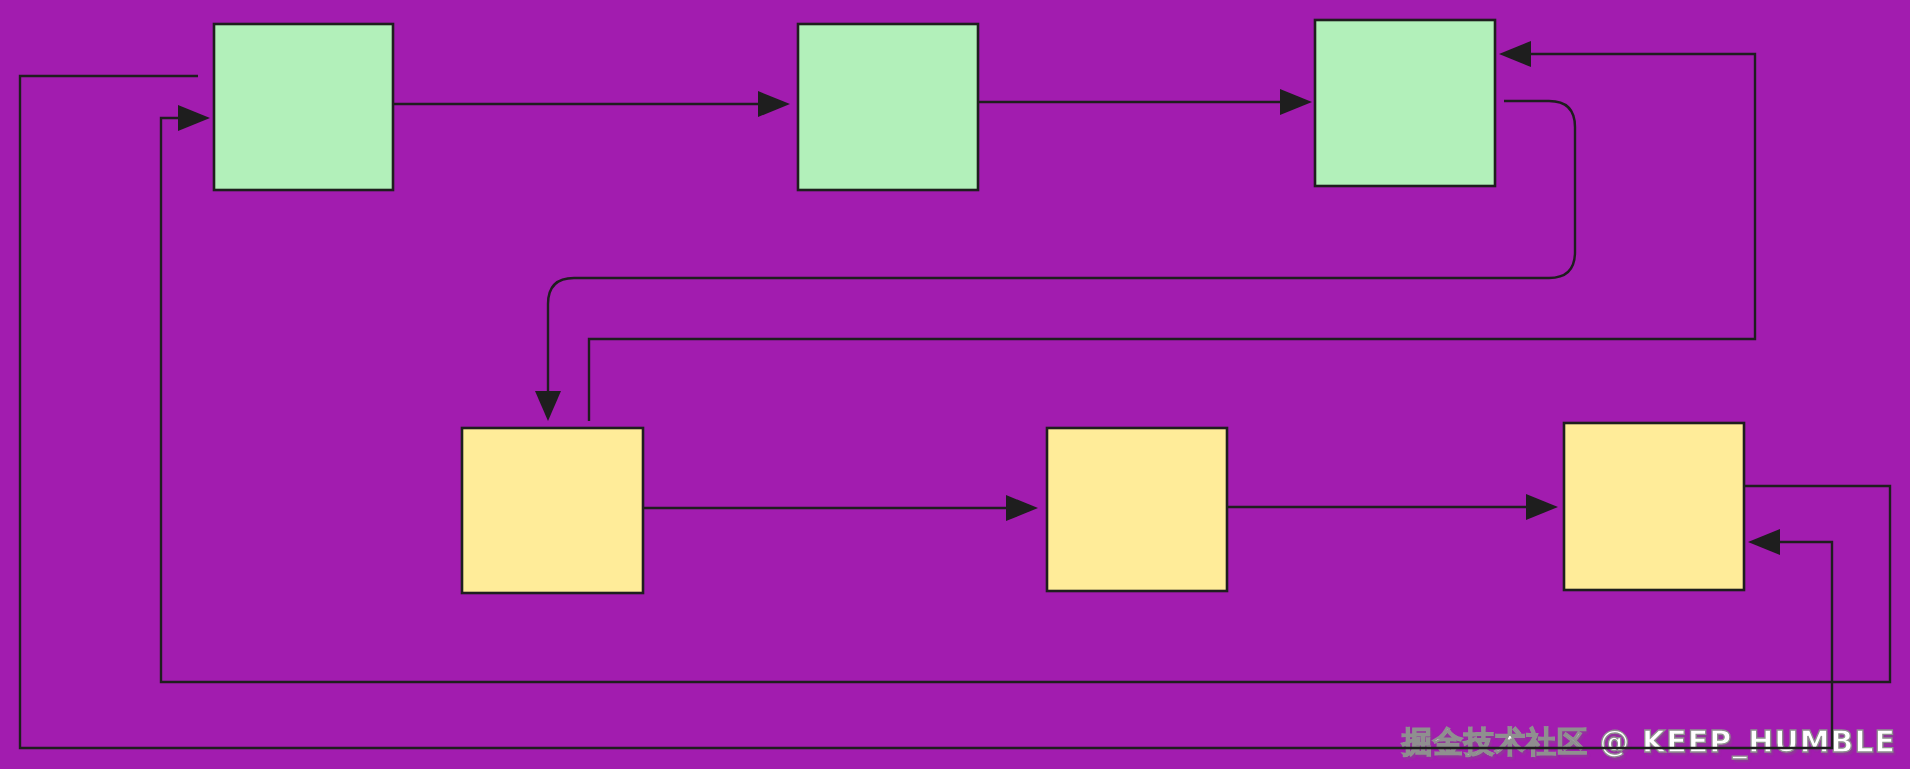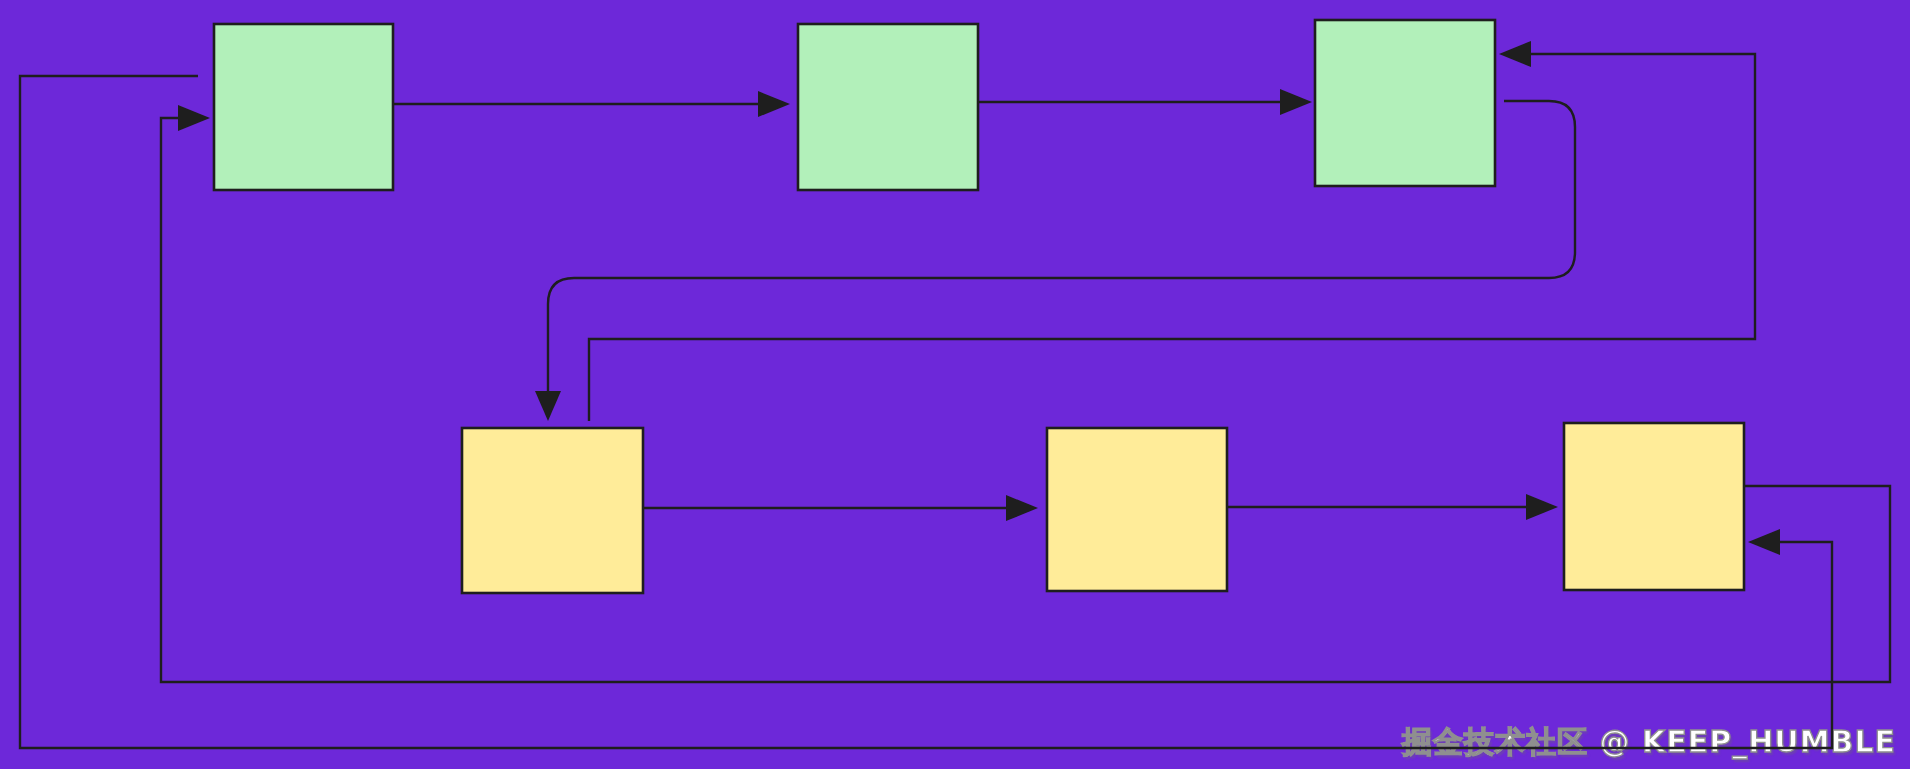--- a/index.html
+++ b/index.html
@@ -5,21 +5,21 @@
   html, body {
     margin: 0;
     padding: 0;
     background: #ffffff;
     font-family: "DejaVu Sans", "Liberation Sans", sans-serif;
   }
   .stage {
     position: relative;
     width: 1910px;
     height: 769px;
-    background: #6d28d9;
+    background: #a21caf;
     overflow: hidden;
   }
   .watermark {
     position: absolute;
     right: 14px;
     bottom: 6px;
     font-size: 30px;
     font-weight: bold;
     letter-spacing: 1px;
     white-space: nowrap;

